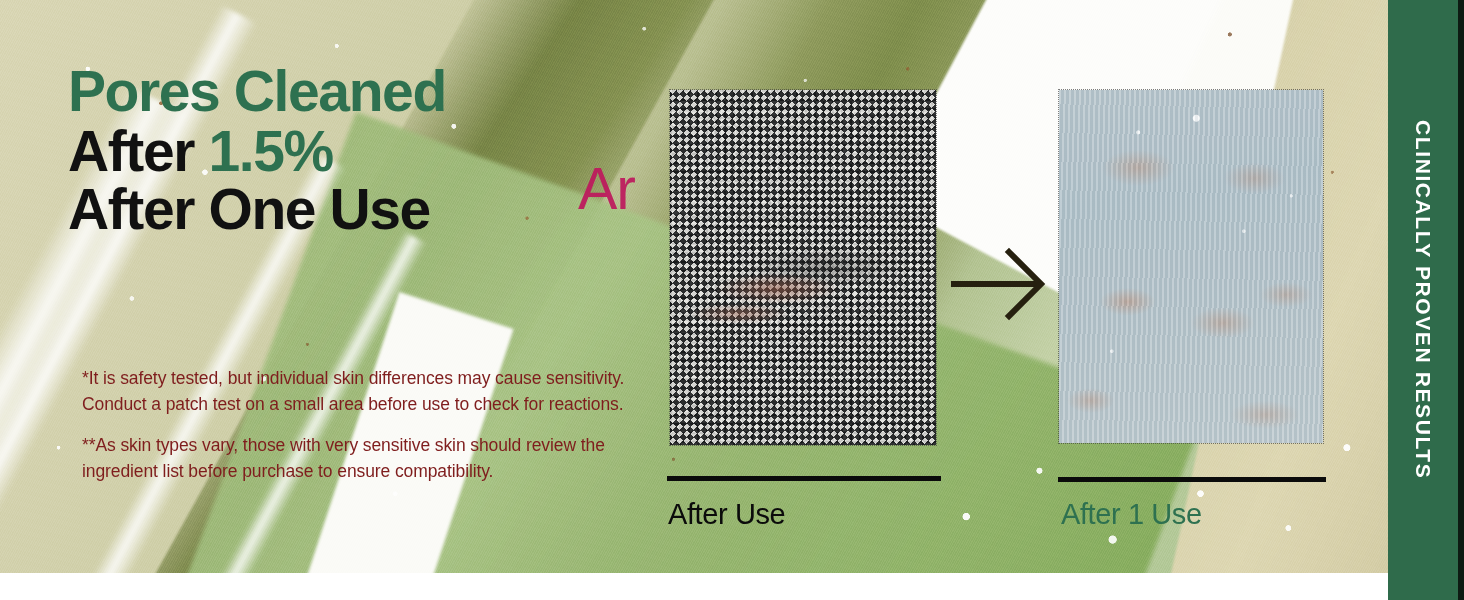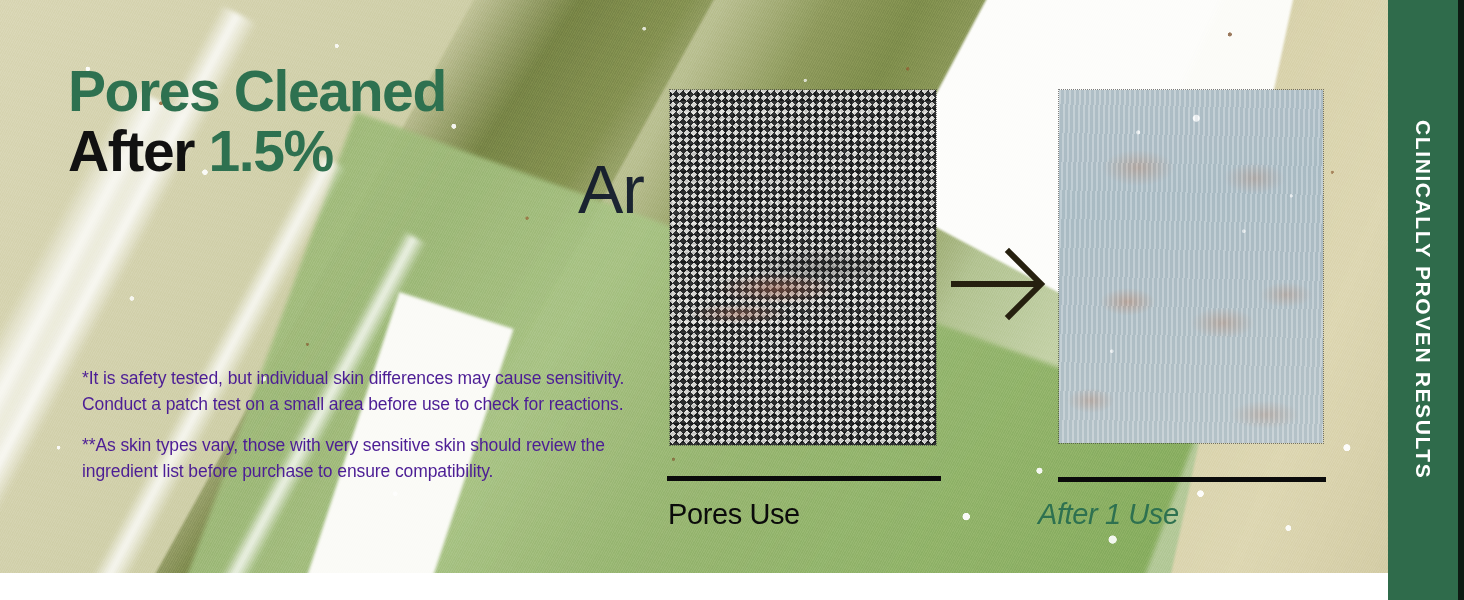--- a/index.html
+++ b/index.html
@@ -141,21 +141,21 @@
     color:#111111;
     white-space:nowrap;
   }
   .headline .hl-green { color:#2E7150; }
   .hl-l1 { margin-bottom:2px; }
 
   .legal {
     position:absolute; left:82px; top:366px; width:560px;
     font-size:17.5px;
     line-height:25.5px;
-    color:#4c1d95;
+    color:#7f1d1d;
     letter-spacing:-0.1px;
   }
   .legal p + p { margin-top:16px; }
 
   
   .panel {
     position:absolute;
     outline:1px dotted rgba(60,60,60,.65);
   }
   #panel-before {
@@ -213,27 +213,27 @@
   #rule-before { left:667px; top:476px; width:274px; }
   #rule-after  { left:1058px; top:477px; width:268px; }
   .cap-label {
     position:absolute;
     font-size:29px;
     line-height:32px;
     letter-spacing:-0.4px;
     font-weight:normal;
   }
   #label-before { left:668px; top:498px; color:#0b0b0b; }
-  #label-after  { left:1038px; top:498px; color:#2E7150;font-style:italic; }
+  #label-after  { left:1061px; top:498px; color:#2E7150; }
 
   
   #watermark {
     position:absolute; left:578px; top:152px;
-    font-size:68px; line-height:74px;
-    color:#0f172a;
+    font-size:59px; line-height:74px;
+    color:#be185d;
     letter-spacing:-1px;
     opacity:.92;
   }
 
   
   #sidebar {
     position:absolute; left:1388px; top:0; width:70px; height:600px;
     background:#2F6B4B;
     display:flex; align-items:center; justify-content:center;
   }
@@ -276,20 +276,23 @@
 
   <div id="watermark">Ar</div>
 
   <div class="copy">
     <div class="headline hl-l1">
       <span class="hl-green">Pores Cleaned</span>
     </div>
     <div class="headline hl-l2">
       <span>After </span><span class="hl-green">1.5%</span>
     </div>
+    <div class="headline hl-l3">
+      <span>After One Use</span>
+    </div>
   </div>
 
   <div class="legal">
     <p>*It is safety tested, but individual skin differences may cause sensitivity. Conduct a patch test on a small area before use to check for reactions.</p>
     <p>**As skin types vary, those with very sensitive skin should review the ingredient list before purchase to ensure compatibility.</p>
   </div>
 
   <div class="panel" id="panel-before">
     <div class="px"></div>
     <div class="blotch"></div>
@@ -298,21 +301,21 @@
   <svg id="arrow" viewBox="0 0 100 76">
     <line x1="3" y1="38" x2="92" y2="38" stroke="#26200f" stroke-width="6"></line>
     <polyline points="61,6 93,38 61,70" fill="none" stroke="#26200f" stroke-width="6" stroke-linecap="square" stroke-linejoin="miter"></polyline>
   </svg>
 
   <div class="panel" id="panel-after">
     <div class="tex"></div>
   </div>
 
   <div class="cap-rule" id="rule-before"></div>
-  <div class="cap-label" id="label-before">Pores Use</div>
+  <div class="cap-label" id="label-before">After Use</div>
   <div class="cap-rule" id="rule-after"></div>
   <div class="cap-label" id="label-after">After 1 Use</div>
 
   <div id="sidebar">
     <div id="sidebar-label">CLINICALLY PROVEN RESULTS</div>
   </div>
   <div id="edge-strip"></div>
 
 </div>
 

